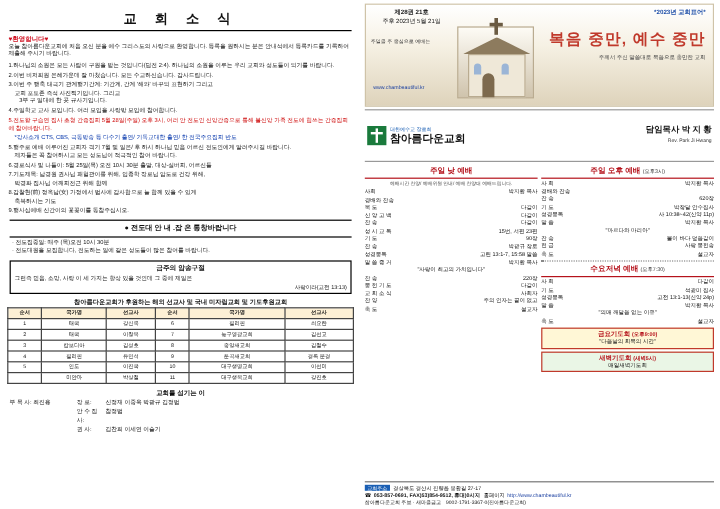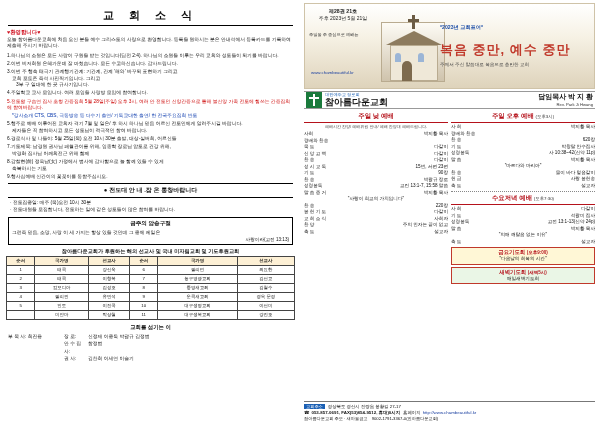--- a/index.html
+++ b/index.html
@@ -79,26 +79,26 @@
     border:1px solid #b9ab90;
   }
   .cross { position:absolute; left:30px; top:-8px; width:3px; height:14px; background:#6b5b43; }
   .cross:after { content:""; position:absolute; left:-4px; top:4px; width:11px; height:2.5px; background:#6b5b43; }
   .roof { position:absolute; left:4px; top:8px; width:56px; height:14px;
           background:#8d7b5e; clip-path:polygon(50% 0,100% 100%,0 100%); }
   .wall { position:absolute; left:8px; top:22px; width:48px; height:36px; background:#efe8d8; border:1px solid #b9ab90; }
   .door { position:absolute; left:20px; top:38px; width:10px; height:20px; background:#7d6a4e; border-radius:5px 5px 0 0; }
   .win { position:absolute; width:6px; height:9px; background:#9bb5d6; border-radius:3px 3px 0 0; }
 
-  .mast-right { position:absolute; right:6px; top:20px; width:148px; text-align:left; }
+  .mast-right { position:absolute; right:6px; top:3px; width:148px; text-align:right; }
   .mast-theme { font-size:5.2px; color:#1d4ea8; font-weight:bold; }
   .mast-big { font-size:13px; font-weight:bold; color:#c0392b; margin-top:10px; letter-spacing:1px; }
   .mast-sub { font-size:4.6px; color:#444; margin-top:3px; }
 
-  .idbar { display:flex; align-items:center; border-top:1px solid #999; border-bottom:1px solid #999; padding:0 2px; margin-bottom:3px; }
+  .idbar { display:flex; align-items:flex-start; border-top:1px solid #999; border-bottom:1px solid #999; padding:13px 2px; margin-bottom:3px; }
   .logo-sq { width:16px; height:16px; background:#1a7a3c; position:relative; margin-right:3px; flex:0 0 auto; }
   .logo-sq:before { content:""; position:absolute; left:7px; top:2px; width:2px; height:12px; background:#fff; }
   .logo-sq:after { content:""; position:absolute; left:3px; top:5px; width:10px; height:2px; background:#fff; }
   .id-names { flex:1; line-height:1.2; }
   .id-denom { font-size:4.2px; color:#1a5fb4; }
   .id-name { font-size:9px; font-weight:bold; color:#111; }
   .id-pastor { text-align:right; line-height:1.25; }
   .id-pastor .p1 { font-size:7px; font-weight:bold; }
   .id-pastor .p2 { font-size:4.2px; color:#333; }
 

